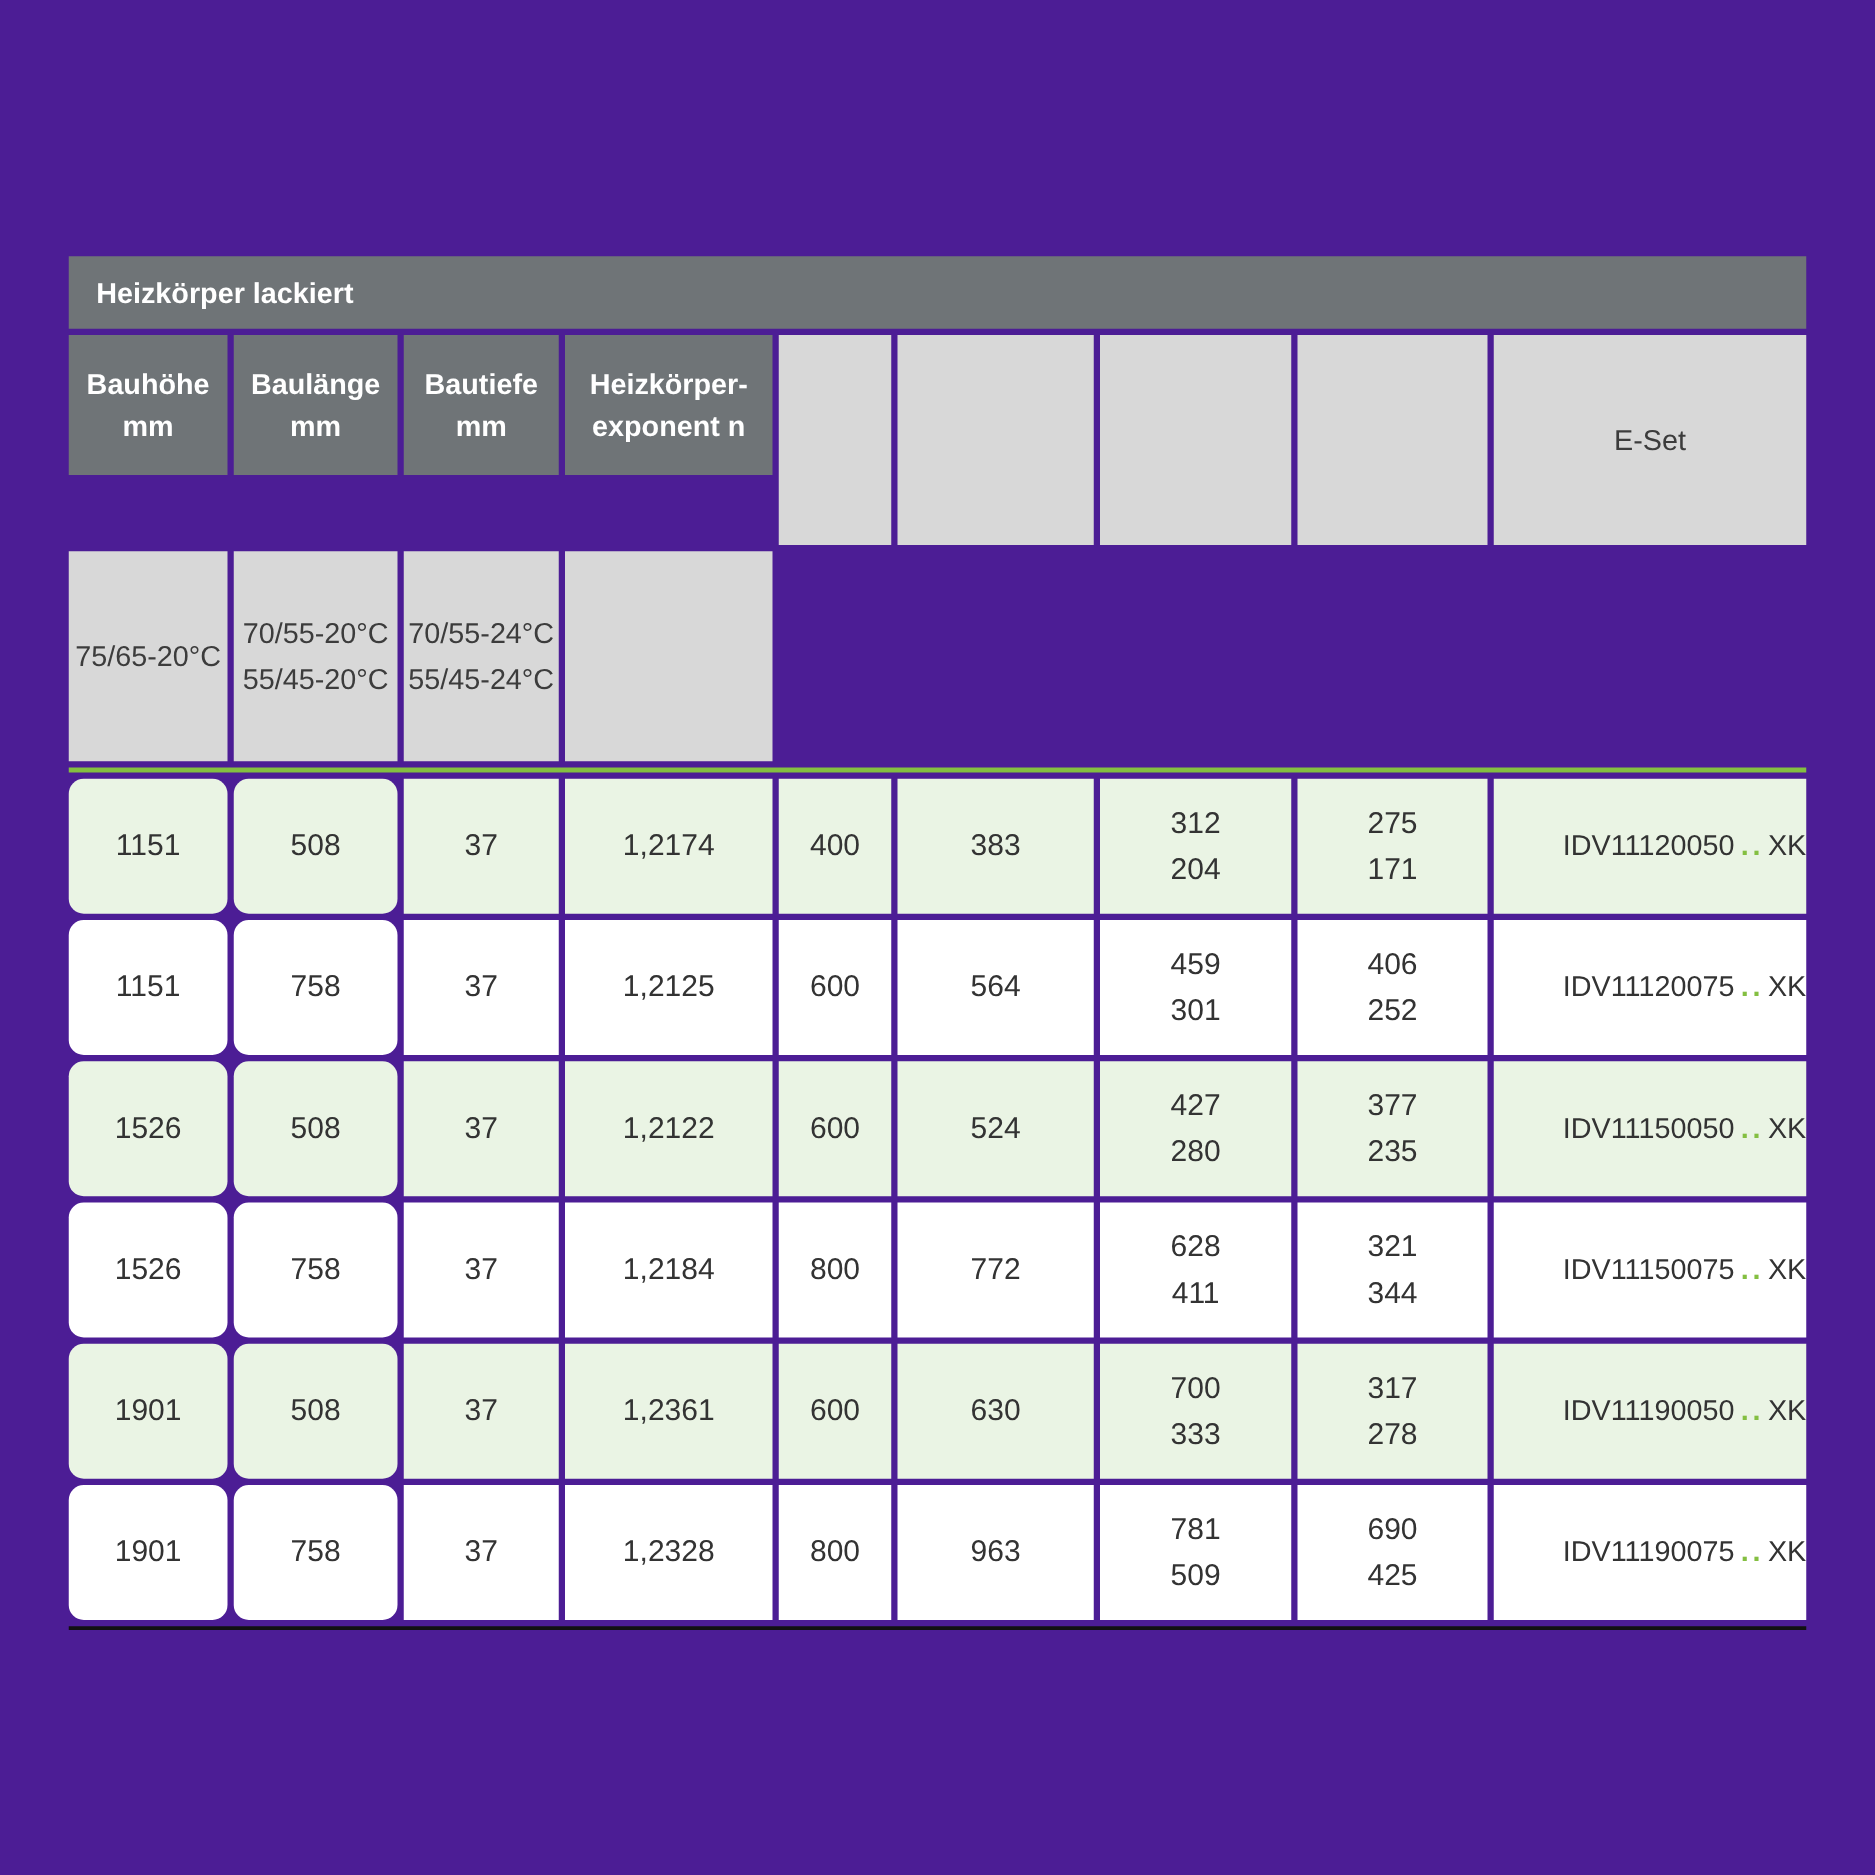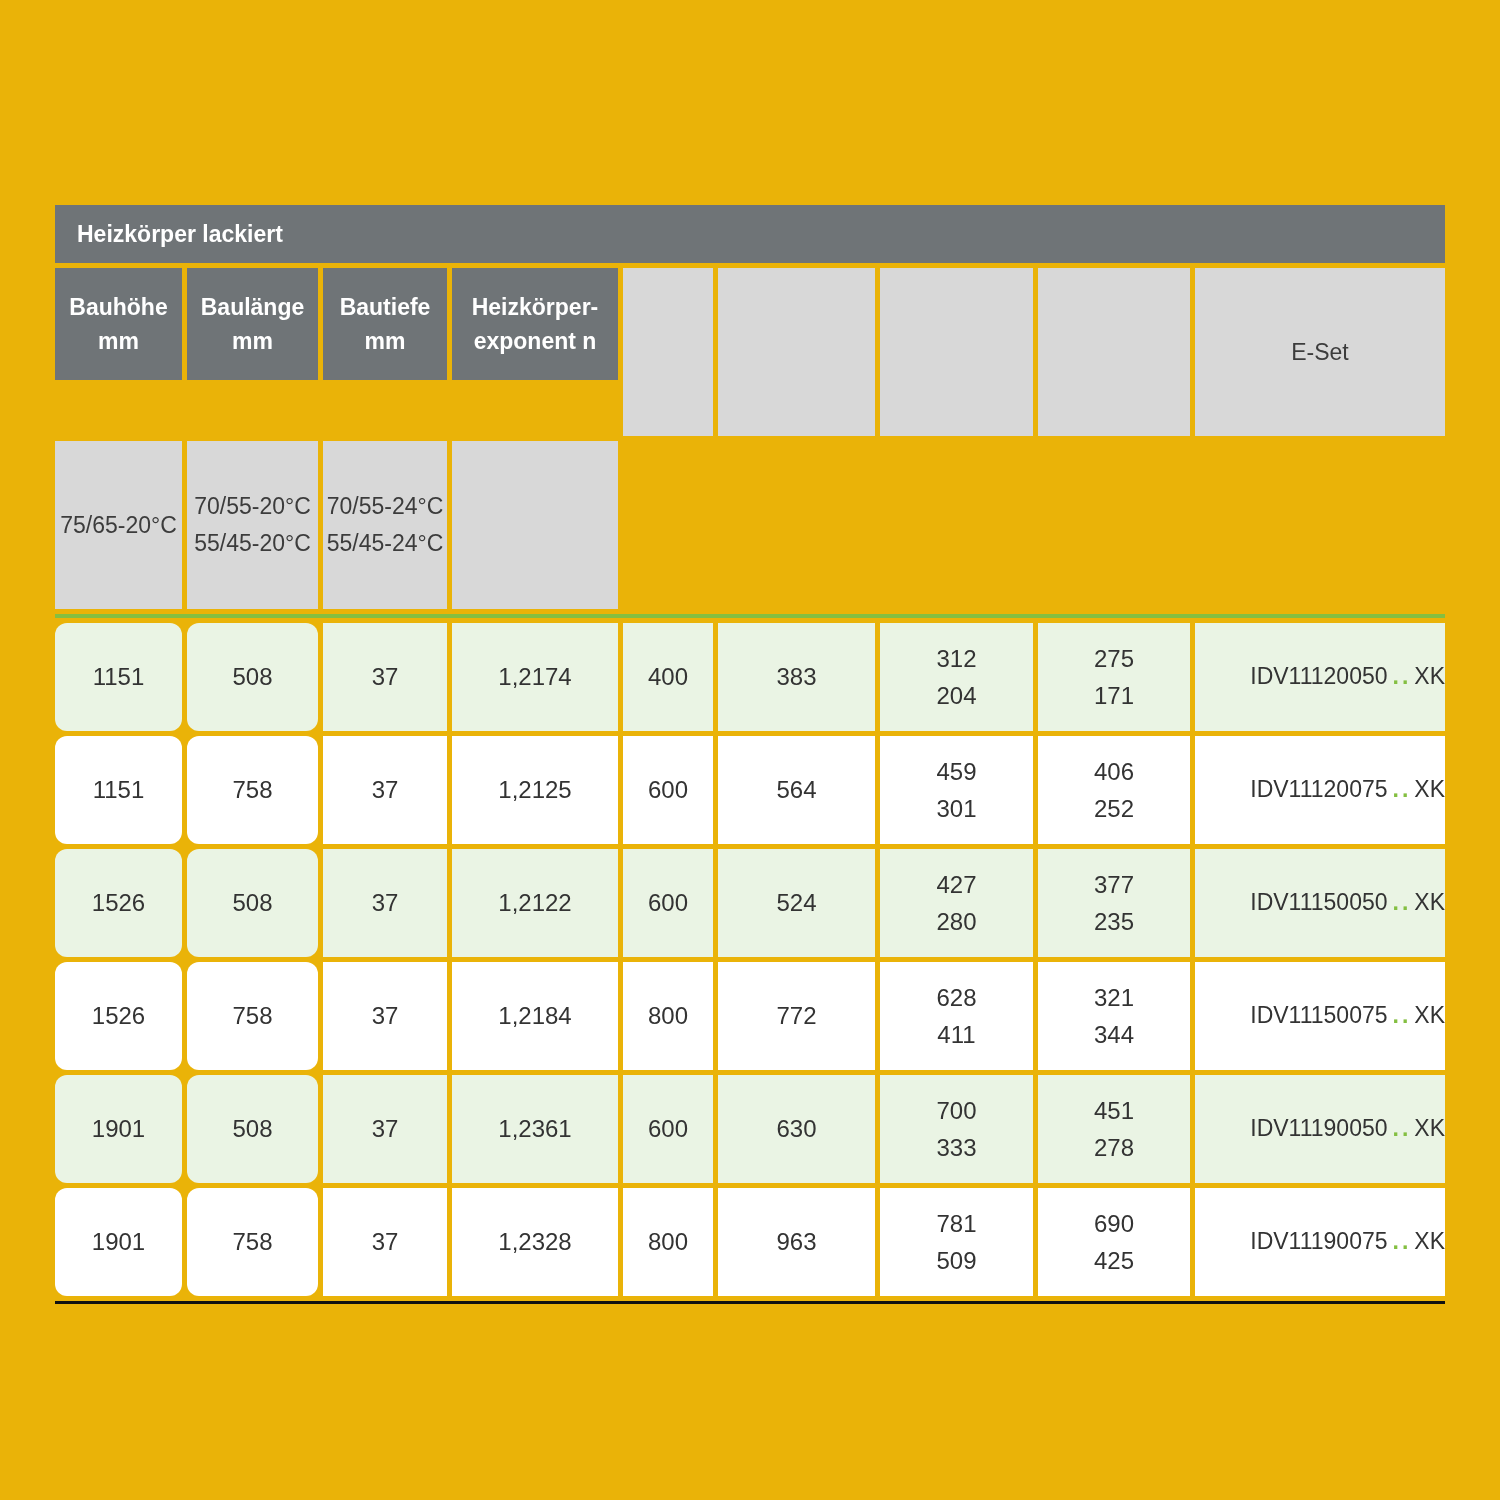--- a/index.html
+++ b/index.html
@@ -3,21 +3,21 @@
 <meta charset="utf-8">
 <style>
   html, body {
     margin: 0;
     padding: 0;
     background: #ffffff;
     width: 1500px;
     height: 1500px;
     font-family: "Liberation Sans", sans-serif;
   }
-  .page { position: relative; width: 1500px; height: 1500px; background: #eab308; }
+  .page { position: relative; width: 1500px; height: 1500px; background: #4c1d95; }
   .spec-table {
     position: absolute;
     left: 55px;
     top: 205px;
     width: 1390px;
     display: grid;
     grid-template-columns: 127px 131px 124px 166px 90px 157px 153px 152px 250px;
     gap: 5px;
   }
   .cell {
@@ -173,21 +173,21 @@
           <div class="watt-line">321</div>
           <div class="watt-line">344</div>
         </div><div class="cell data artikel white">
           <span>IDV11150075</span>
           <span class="dots">..</span>
           <span>XK</span>
         </div><div class="cell data bold green">1901</div><div class="cell data bold green">508</div><div class="cell data green">37</div><div class="cell data green">1,2361</div><div class="cell data green">600</div><div class="cell data green">630</div><div class="cell data green">
           <div class="watt-line">700</div>
           <div class="watt-line">333</div>
         </div><div class="cell data green">
-          <div class="watt-line">451</div>
+          <div class="watt-line">317</div>
           <div class="watt-line">278</div>
         </div><div class="cell data artikel green">
           <span>IDV11190050</span>
           <span class="dots">..</span>
           <span>XK</span>
         </div><div class="cell data bold white">1901</div><div class="cell data bold white">758</div><div class="cell data white">37</div><div class="cell data white">1,2328</div><div class="cell data white">800</div><div class="cell data white">963</div><div class="cell data white">
           <div class="watt-line">781</div>
           <div class="watt-line">509</div>
         </div><div class="cell data white">
           <div class="watt-line">690</div>

